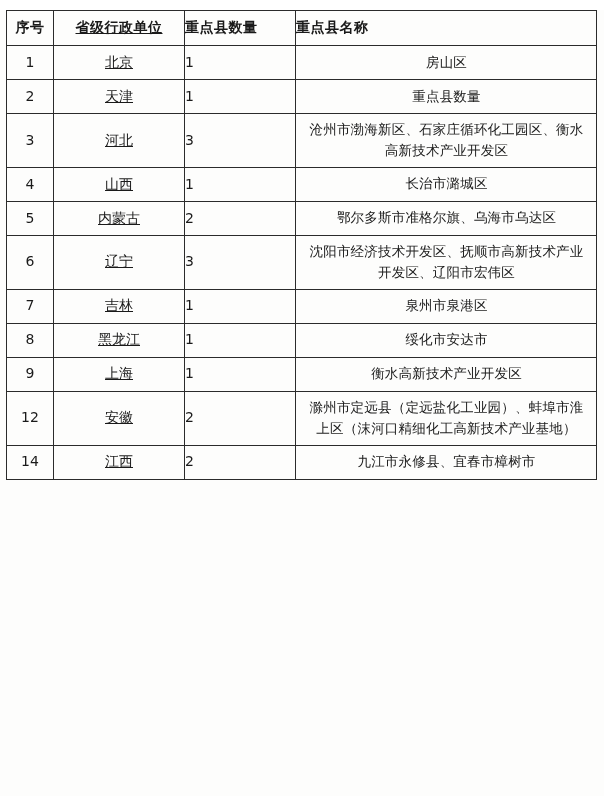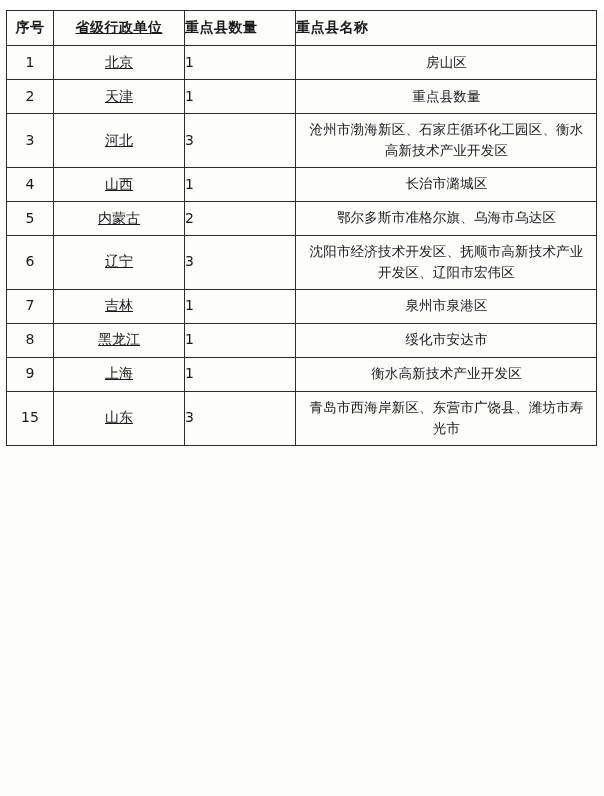--- a/index.html
+++ b/index.html
@@ -141,22 +141,30 @@
       </tr>
       <tr>
         <td class="c-idx">9</td>
         <td class="c-prov">上海</td>
         <td class="c-count">1</td>
         <td class="c-names">
             <span class="cell-pad names-text">衡水高新技术产业开发区</span>
           </td>
       </tr>
       <tr>
-        <td class="c-idx">15</td>
-        <td class="c-prov">山东</td>
-        <td class="c-count">3</td>
+        <td class="c-idx">12</td>
+        <td class="c-prov">安徽</td>
+        <td class="c-count">2</td>
         <td class="c-names">
-            <span class="cell-pad names-text">青岛市西海岸新区、东营市广饶县、潍坊市寿光市</span>
+            <span class="cell-pad names-text">滁州市定远县（定远盐化工业园）、蚌埠市淮上区（沫河口精细化工高新技术产业基地）</span>
+          </td>
+      </tr>
+      <tr>
+        <td class="c-idx">14</td>
+        <td class="c-prov">江西</td>
+        <td class="c-count">2</td>
+        <td class="c-names">
+            <span class="cell-pad names-text">九江市永修县、宜春市樟树市</span>
           </td>
       </tr>
     </tbody>
   </table>
 </div>
 
 </body></html>

